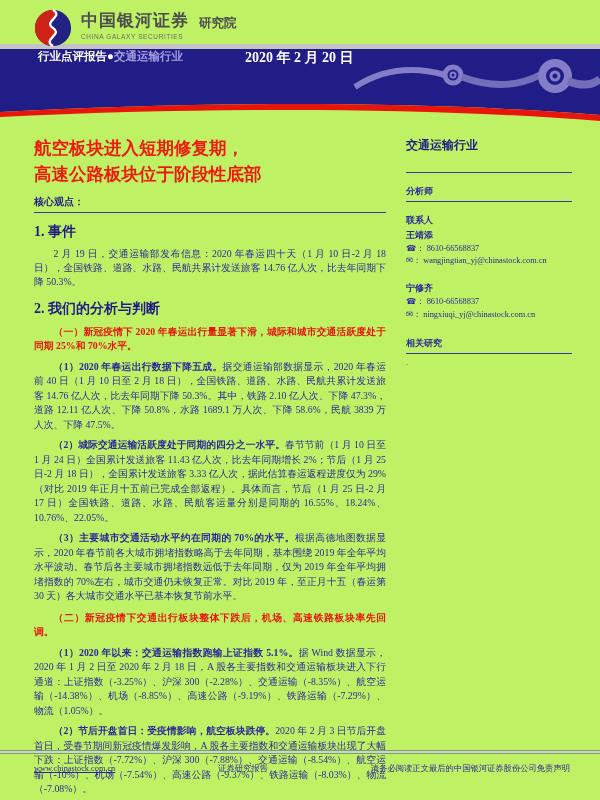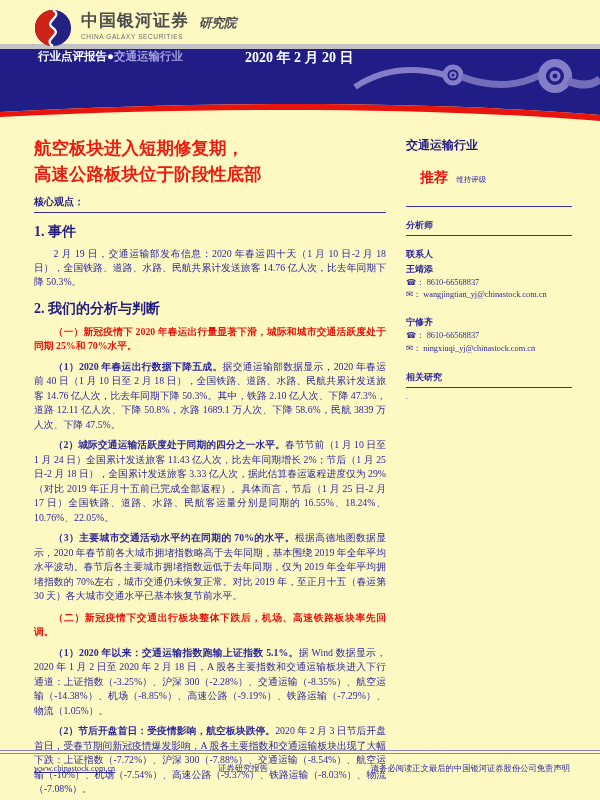--- a/index.html
+++ b/index.html
@@ -1,23 +1,23 @@
 <!DOCTYPE html>
 <html><head>
 <meta charset="utf-8">
 <style>
   html,body{margin:0;padding:0;background:#fff;}
-  .page{width:600px;height:800px;position:relative;background:#fef9c3;overflow:hidden;
+  .page{width:600px;height:800px;position:relative;background:#bef264;overflow:hidden;
         font-family:"Liberation Serif",serif;color:#2b279b;}
   
   .logo-row{display:flex;align-items:flex-start;padding:9px 0 0 34px;height:43px;box-sizing:border-box;}
   .logo-svg{margin-right:9px;flex:0 0 auto;}
   .logo-cn-row{display:flex;align-items:flex-end;}
   .logo-cn{font-size:17px;font-weight:bold;color:#4d4d4f;letter-spacing:1px;font-family:"Liberation Sans",sans-serif;}
-  .logo-inst{font-size:12.5px;font-weight:bold;color:#4d4d4f;margin-left:10px;font-family:"Liberation Sans",sans-serif;font-style:italic;}
+  .logo-inst{font-size:12.5px;font-weight:bold;color:#4d4d4f;margin-left:10px;font-family:"Liberation Sans",sans-serif;}
   .logo-en{font-size:6.5px;color:#6a6a6c;letter-spacing:.6px;margin-top:1px;font-family:"Liberation Sans",sans-serif;}
   .gray-bar{height:5px;background:#c3c3c5;margin-top:1px;}
   .banner{position:relative;height:50px;background:#211d87;display:flex;align-items:flex-start;overflow:hidden;}
   .banner-left{margin-left:38px;font-size:11.5px;font-weight:bold;color:#fff;z-index:2;white-space:nowrap;}
   .banner-industry{color:#a59fe0;}
   .banner-date{margin-left:62px;font-size:14px;font-weight:bold;color:#fff;z-index:2;white-space:nowrap;}
   .clouds{position:absolute;right:0;top:0;z-index:1;}
   .swoosh{display:block;}
   
   .content{display:flex;padding:10px 28px 0 34px;box-sizing:border-box;}
@@ -123,24 +123,20 @@
       <p class="sub-red">（二）新冠疫情下交通出行板块整体下跌后，机场、高速铁路板块率先回调。</p>
 
       <p class="body"><b class="lead">（1）2020 年以来：交通运输指数跑输上证指数 5.1%。</b><span>据 Wind 数据显示，2020 年 1 月 2 日至 2020 年 2 月 18 日，A 股各主要指数和交通运输板块进入下行通道：上证指数（-3.25%）、沪深 300（-2.28%）、交通运输（-8.35%）、航空运输（-14.38%）、机场（-8.85%）、高速公路（-9.19%）、铁路运输（-7.29%）、物流（1.05%）。</span></p>
 
       <p class="body"><b class="lead">（2）节后开盘首日：受疫情影响，航空板块跌停。</b><span>2020 年 2 月 3 日节后开盘首日，受春节期间新冠疫情爆发影响，A 股各主要指数和交通运输板块出现了大幅下跌：上证指数（-7.72%）、沪深 300（-7.88%）、交通运输（-8.54%）、航空运输（-10%）、机场（-7.54%）、高速公路（-9.37%）、铁路运输（-8.03%）、物流（-7.08%）。</span></p>
     </main>
 
     <aside class="sidebar">
       <div class="sb-industry">交通运输行业</div>
 
-      <div class="sb-rating-row">
-        <span class="sb-rating">推荐</span>
-        <span class="sb-rating-note">维持评级</span>
-      </div>
 
       <div class="sb-divider"></div>
 
       <div class="sb-label">分析师</div>
 
 
       <div class="sb-contact-label">联系人</div>
 
       <div class="sb-group">
         <div class="sb-name">王靖添</div>

